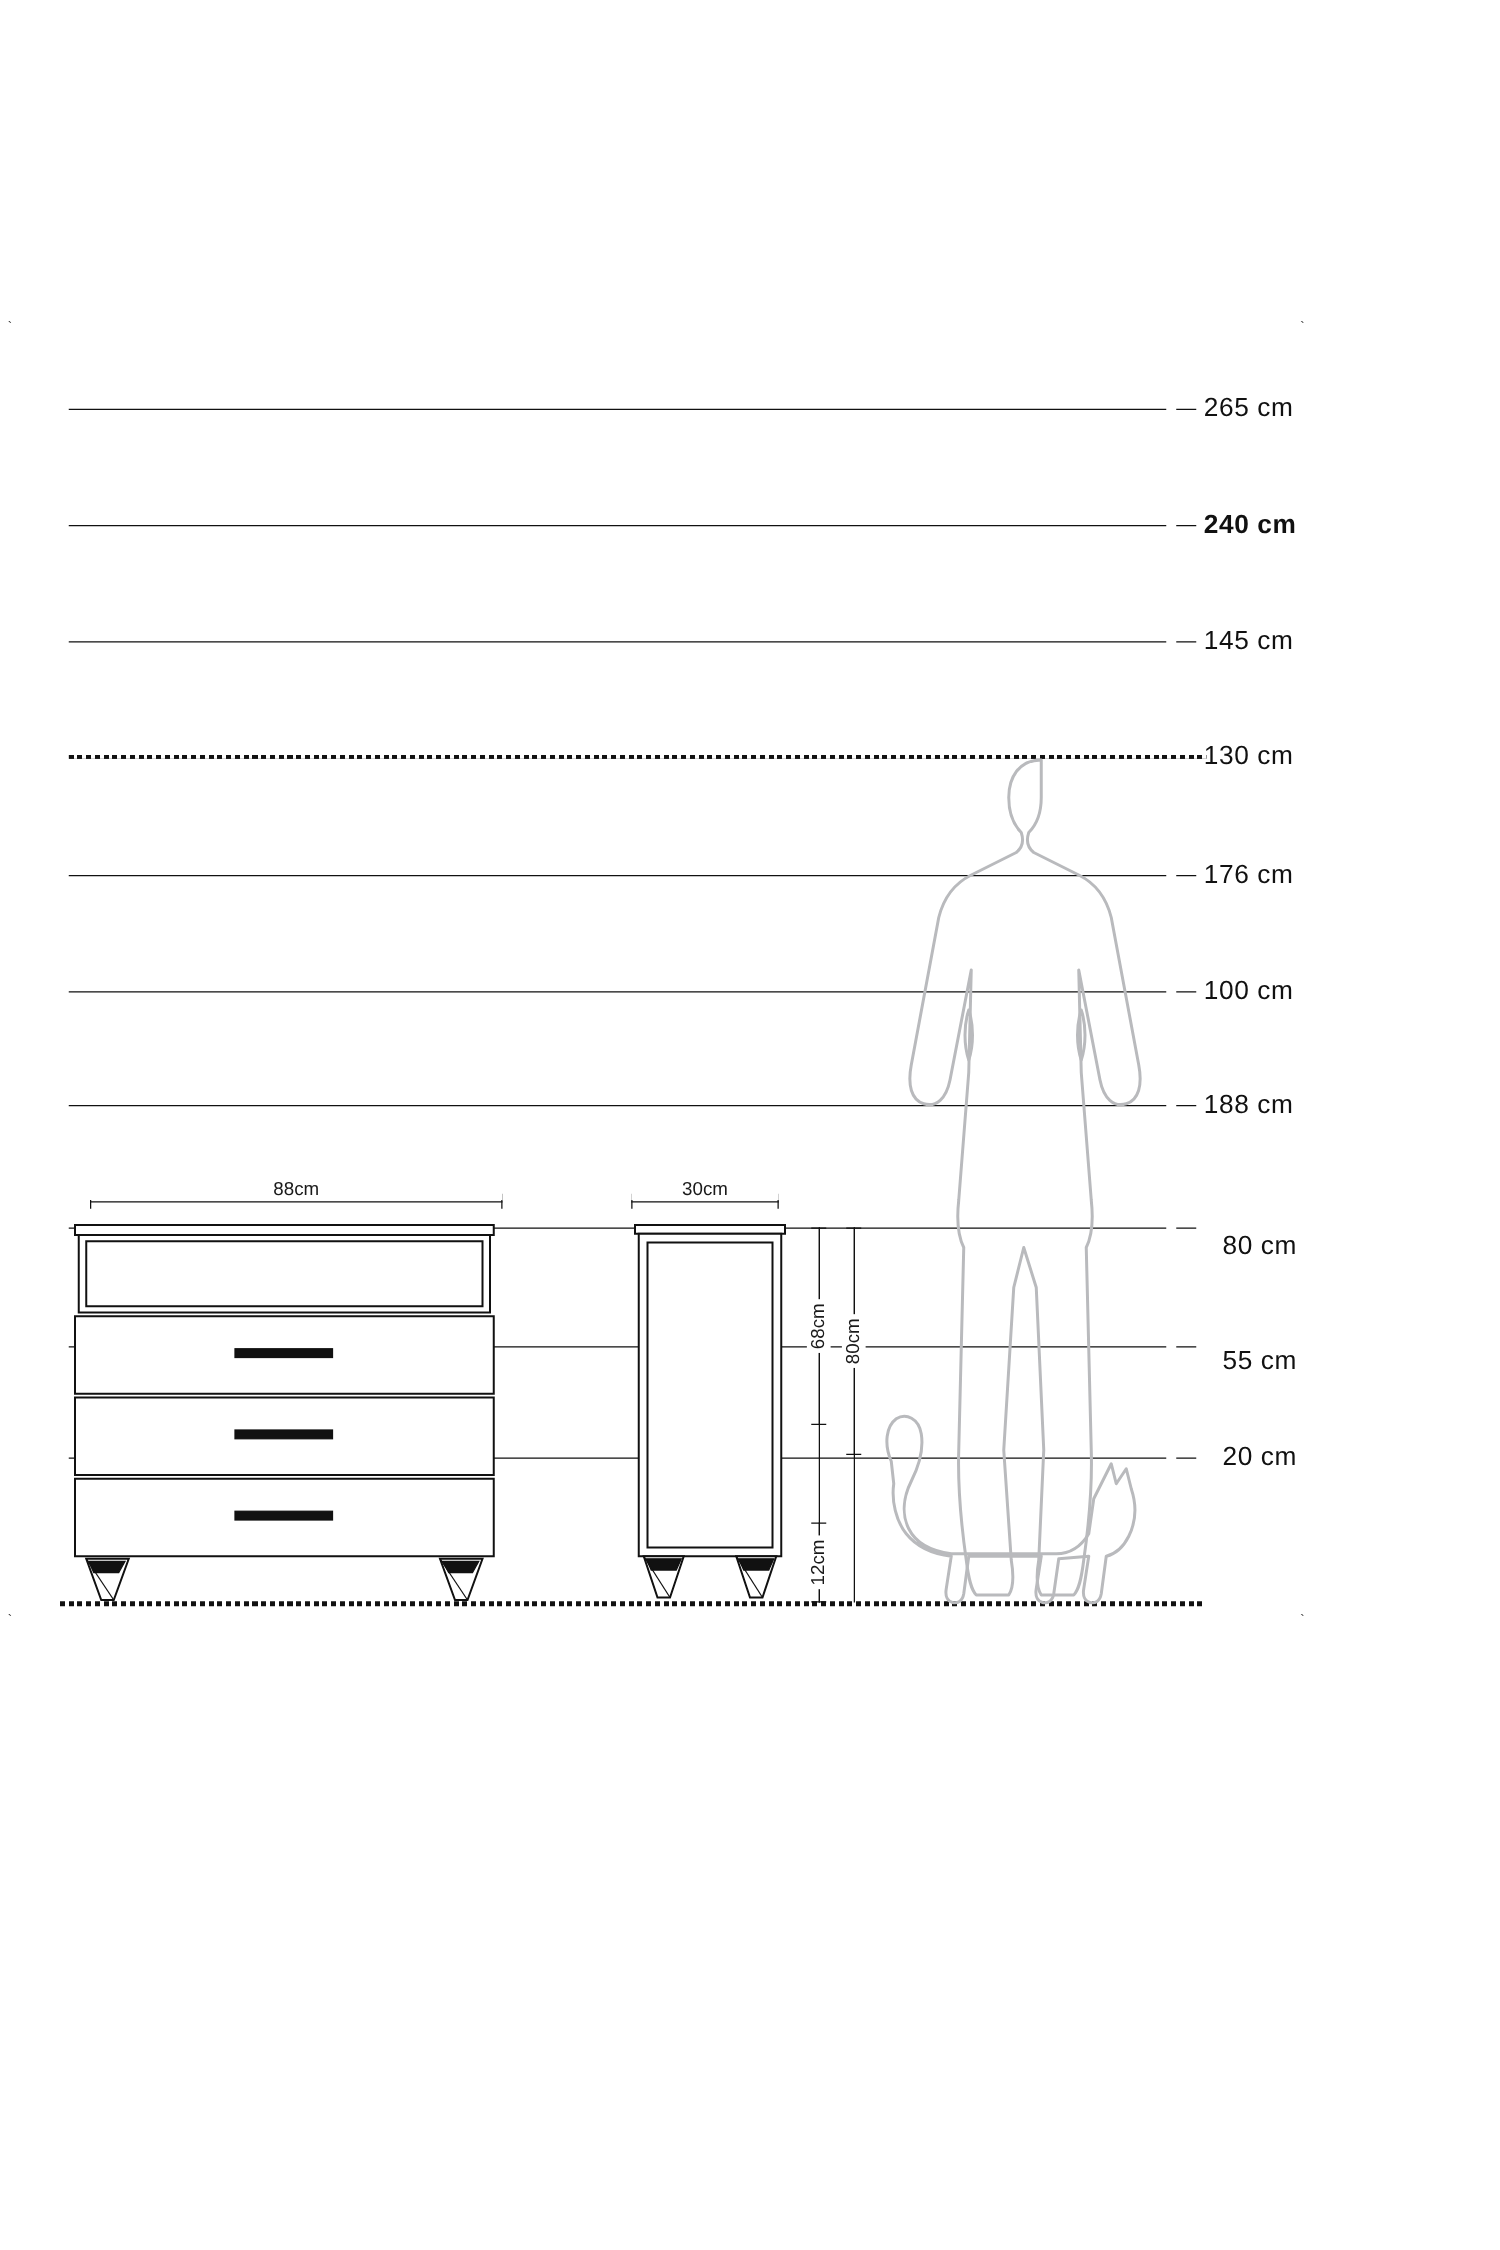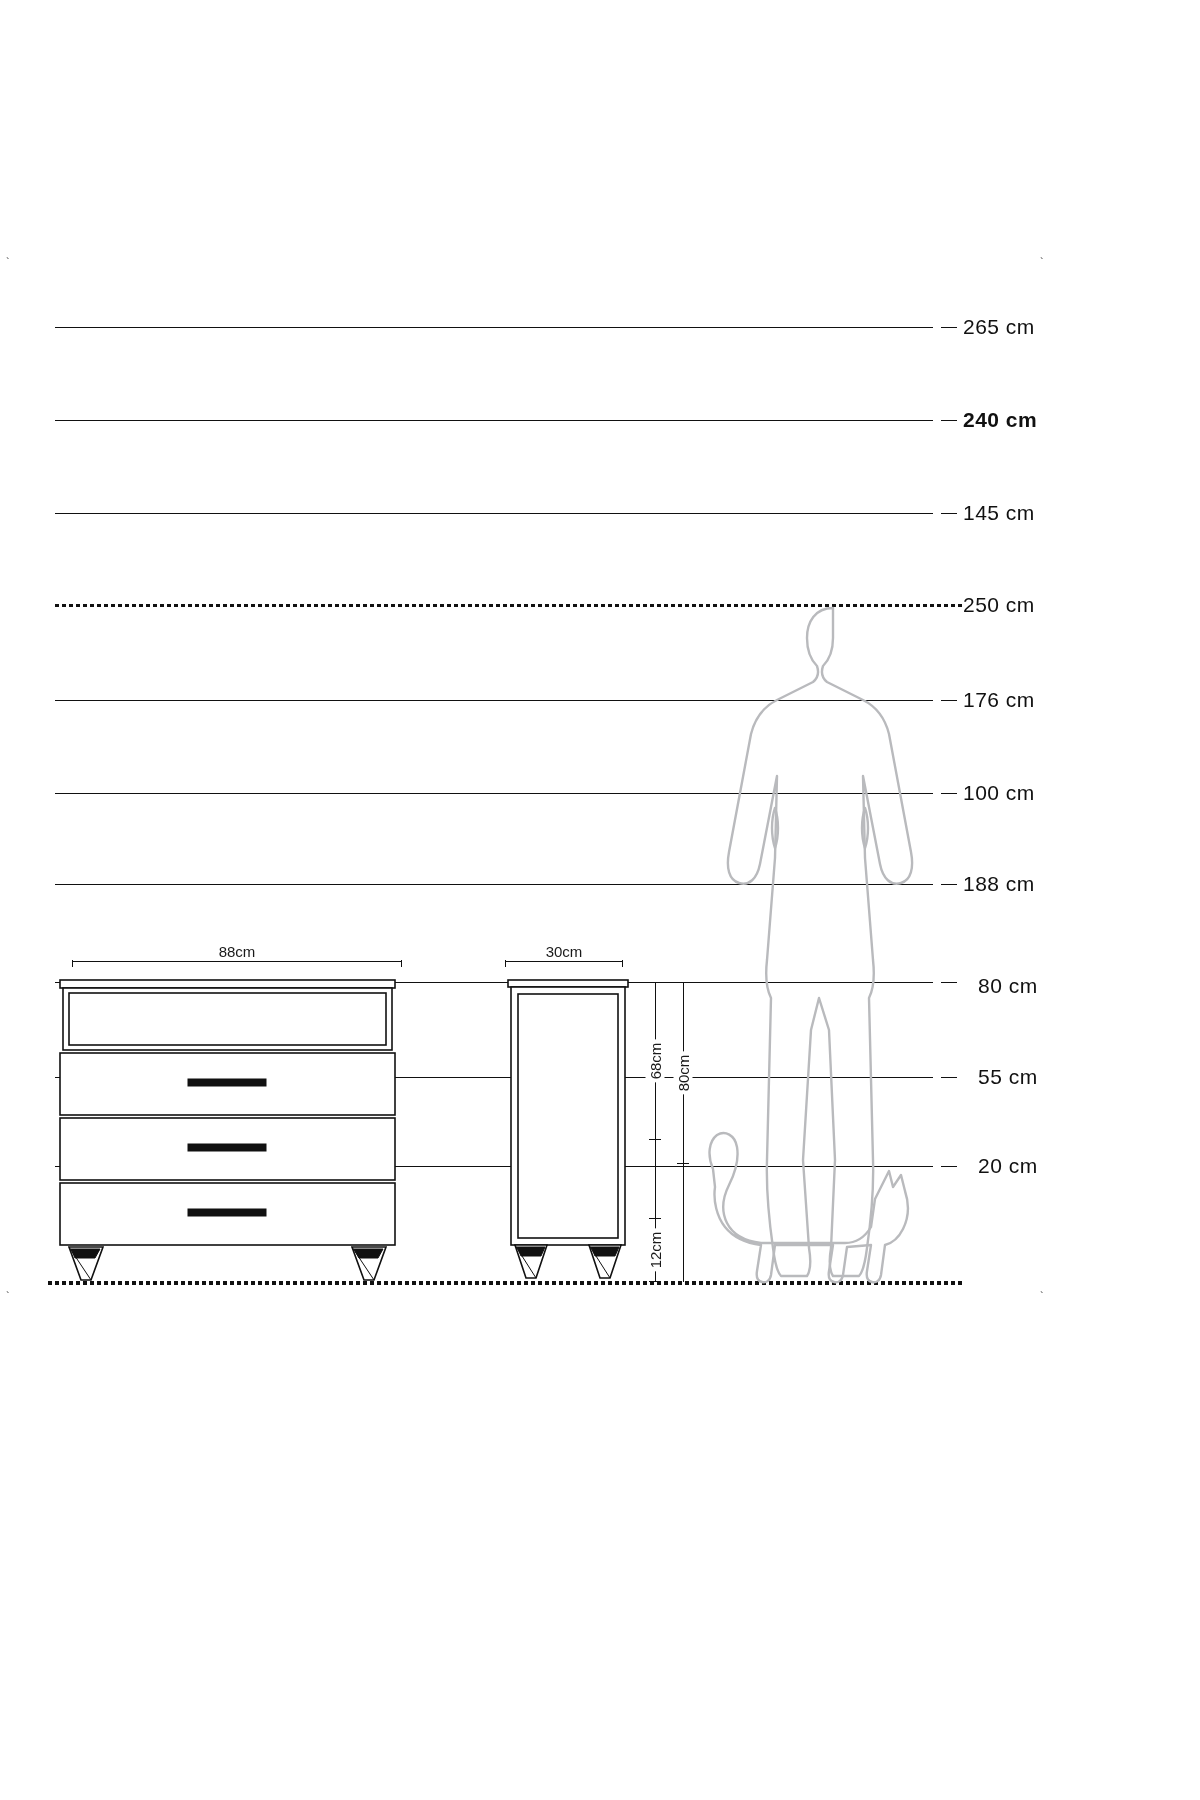--- a/index.html
+++ b/index.html
@@ -187,21 +187,21 @@
   </div>
 
   <div class="scale-row" style="top:513px;">
     <div class="scale-line" style="width:878px;"></div>
     <div class="scale-tick" style="left:941px;"></div>
     <div class="scale-label" style="left:963px; top:0;">145 cm</div>
   </div>
 
   <div class="scale-row" style="top:605px;">
     <div class="scale-line dashed" style="width:910px;"></div>
-    <div class="scale-label" style="left:963px; top:0;">250 cm</div>
+    <div class="scale-label" style="left:963px; top:0;">130 cm</div>
   </div>
 
   <div class="scale-row" style="top:700px;">
     <div class="scale-line" style="width:878px;"></div>
     <div class="scale-tick" style="left:941px;"></div>
     <div class="scale-label" style="left:963px; top:0;">176 cm</div>
   </div>
 
   <div class="scale-row" style="top:793px;">
     <div class="scale-line" style="width:878px;"></div>
@@ -211,27 +211,27 @@
 
   <div class="scale-row" style="top:884px;">
     <div class="scale-line" style="width:878px;"></div>
     <div class="scale-tick" style="left:941px;"></div>
     <div class="scale-label" style="left:963px; top:0;">188 cm</div>
   </div>
 
   <div class="scale-row" style="top:982px;">
     <div class="scale-line" style="width:878px;"></div>
     <div class="scale-tick" style="left:941px;"></div>
-    <div class="scale-label" style="left:978px; top:4px;">80 cm</div>
+    <div class="scale-label" style="left:978px; top:15px;">80 cm</div>
   </div>
 
   <div class="scale-row" style="top:1077px;">
     <div class="scale-line" style="width:878px;"></div>
     <div class="scale-tick" style="left:941px;"></div>
-    <div class="scale-label" style="left:978px; top:0;">55 cm</div>
+    <div class="scale-label" style="left:978px; top:12px;">55 cm</div>
   </div>
 
   <div class="scale-row" style="top:1166px;">
     <div class="scale-line" style="width:878px;"></div>
     <div class="scale-tick" style="left:941px;"></div>
     <div class="scale-label" style="left:978px; top:0;">20 cm</div>
   </div>
 
   <div class="floor-line" style="top:1281px;"></div>
 

